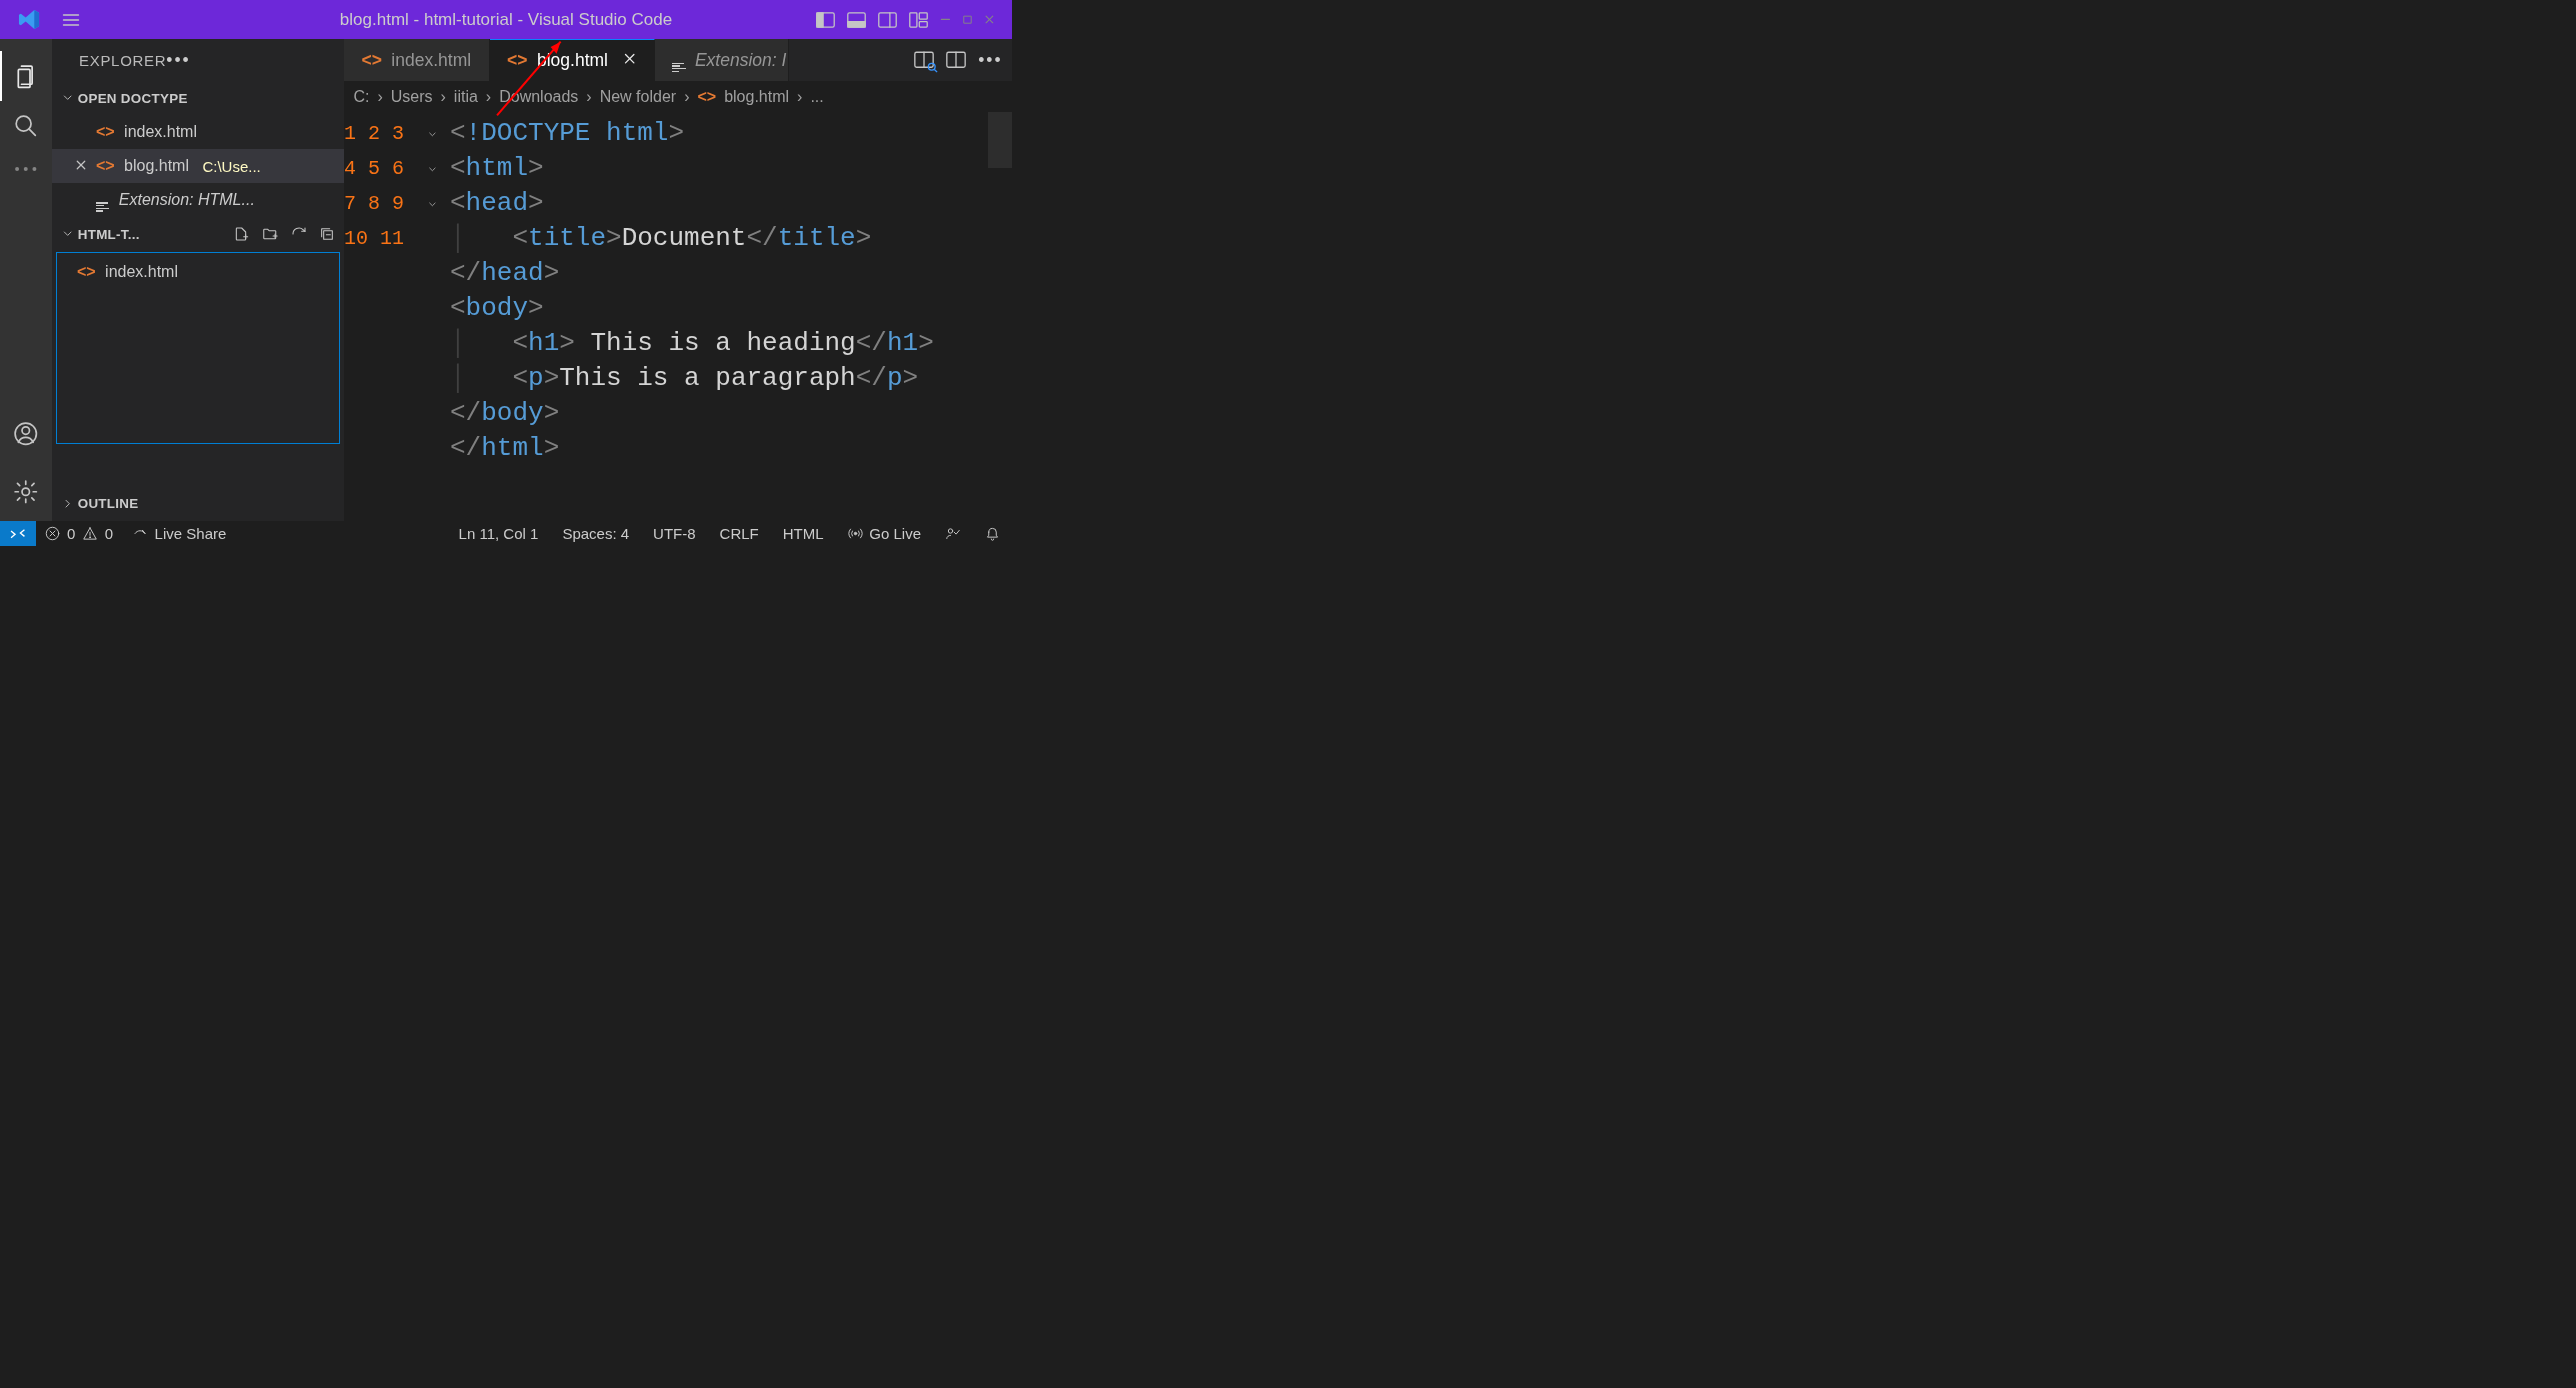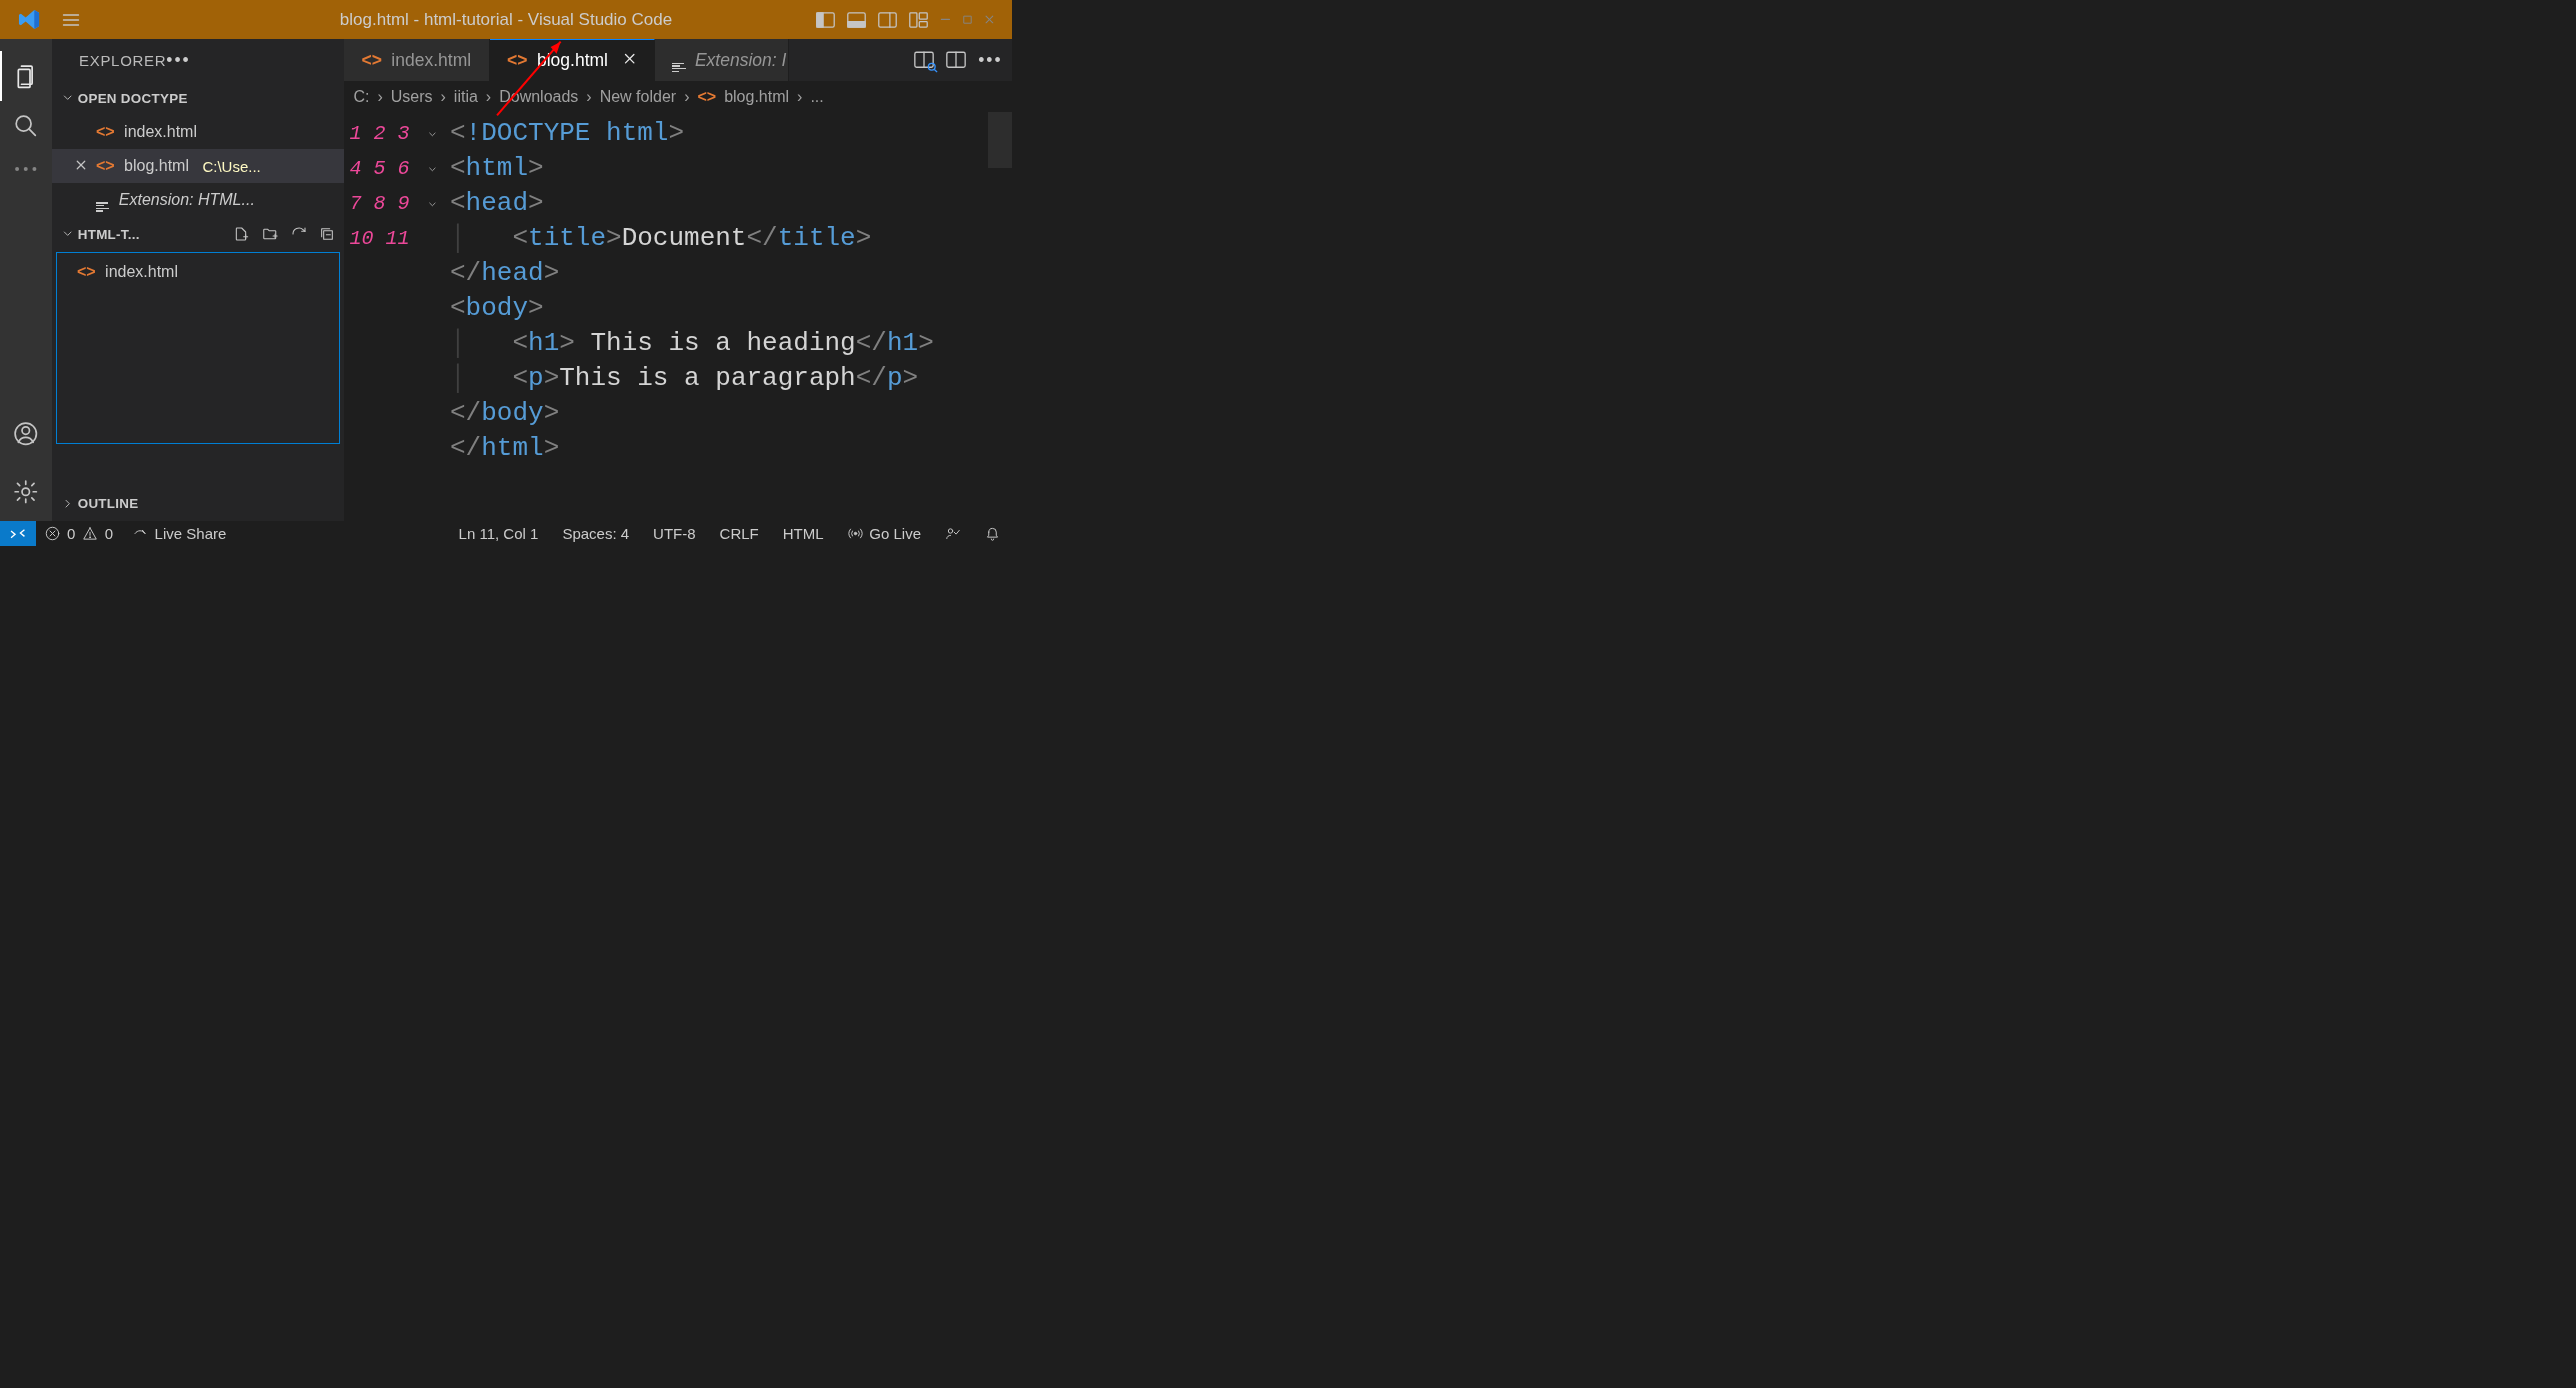--- a/index.html
+++ b/index.html
@@ -6,21 +6,21 @@
   body {
     font-family: "Segoe UI", "Segoe WPC", -apple-system, sans-serif;
     background:#1e1e1e; color:#cccccc;
     width:1012px; height:546px; overflow:hidden;
     font-size:15px;
     position:relative;
   }
   
   .titlebar {
     height:39px; display:flex; align-items:center;
-    background:#a16207; padding:0 13px; position:relative;
+    background:#6d28d9; padding:0 13px; position:relative;
   }
   .titlebar .logo { width:23px; height:23px; margin-left:5.4px; margin-right:16px; display:flex;align-items:center;justify-content:center;}
   .titlebar .menu-icon { margin-left:4px; margin-right:6.7px; cursor:pointer;}
   .titlebar .title-text {
     position:absolute; left:50%; transform:translateX(-50%);
     font-size:17px; color:#cccccc; white-space:nowrap;
   }
   .titlebar .ctrls-left { display:flex; align-items:center; gap:12px; margin-left:auto; margin-right:12px;}
   .titlebar .win-ctrls { display:flex; align-items:center; gap:12px; margin-right:4px;}
   .ic { display:inline-flex; align-items:center; justify-content:center; }
@@ -95,24 +95,23 @@
   
   .breadcrumb {
     height:31px; display:flex; align-items:center; padding-left:9.4px;
     color:#a0a0a0; font-size:16px; gap:4px; white-space:nowrap; overflow:hidden;
   }
   .breadcrumb .sep { margin:0 4px; }
   .breadcrumb .file-icon { color:#e37933; font-weight:700; margin-right:4px;}
   
   .code-area { flex:1; display:flex; overflow:hidden; position:relative;}
   .gutter {
-    width:83px; text-align:center; padding-right:12px; color:#ec4899;
+    width:83px; text-align:left; padding-right:12px; color:#f97316;
     font-family: Consolas, "Courier New", monospace; font-size:20px; line-height:35px;
     padding-top:4px;
-    font-style:italic;
   }
   .fold-gutter {
     width:23px; font-family:monospace; color:#c5c5c5; font-size:15px; line-height:35px; padding-top:4px;
   }
   .code {
     flex:1; font-family: Consolas,"Courier New",monospace; font-size:26px; line-height:35px;
     padding-top:4px; white-space:pre;
   }
   .indent-guide { color:#404040; }
   .tok-br   { color:#808080; }  

